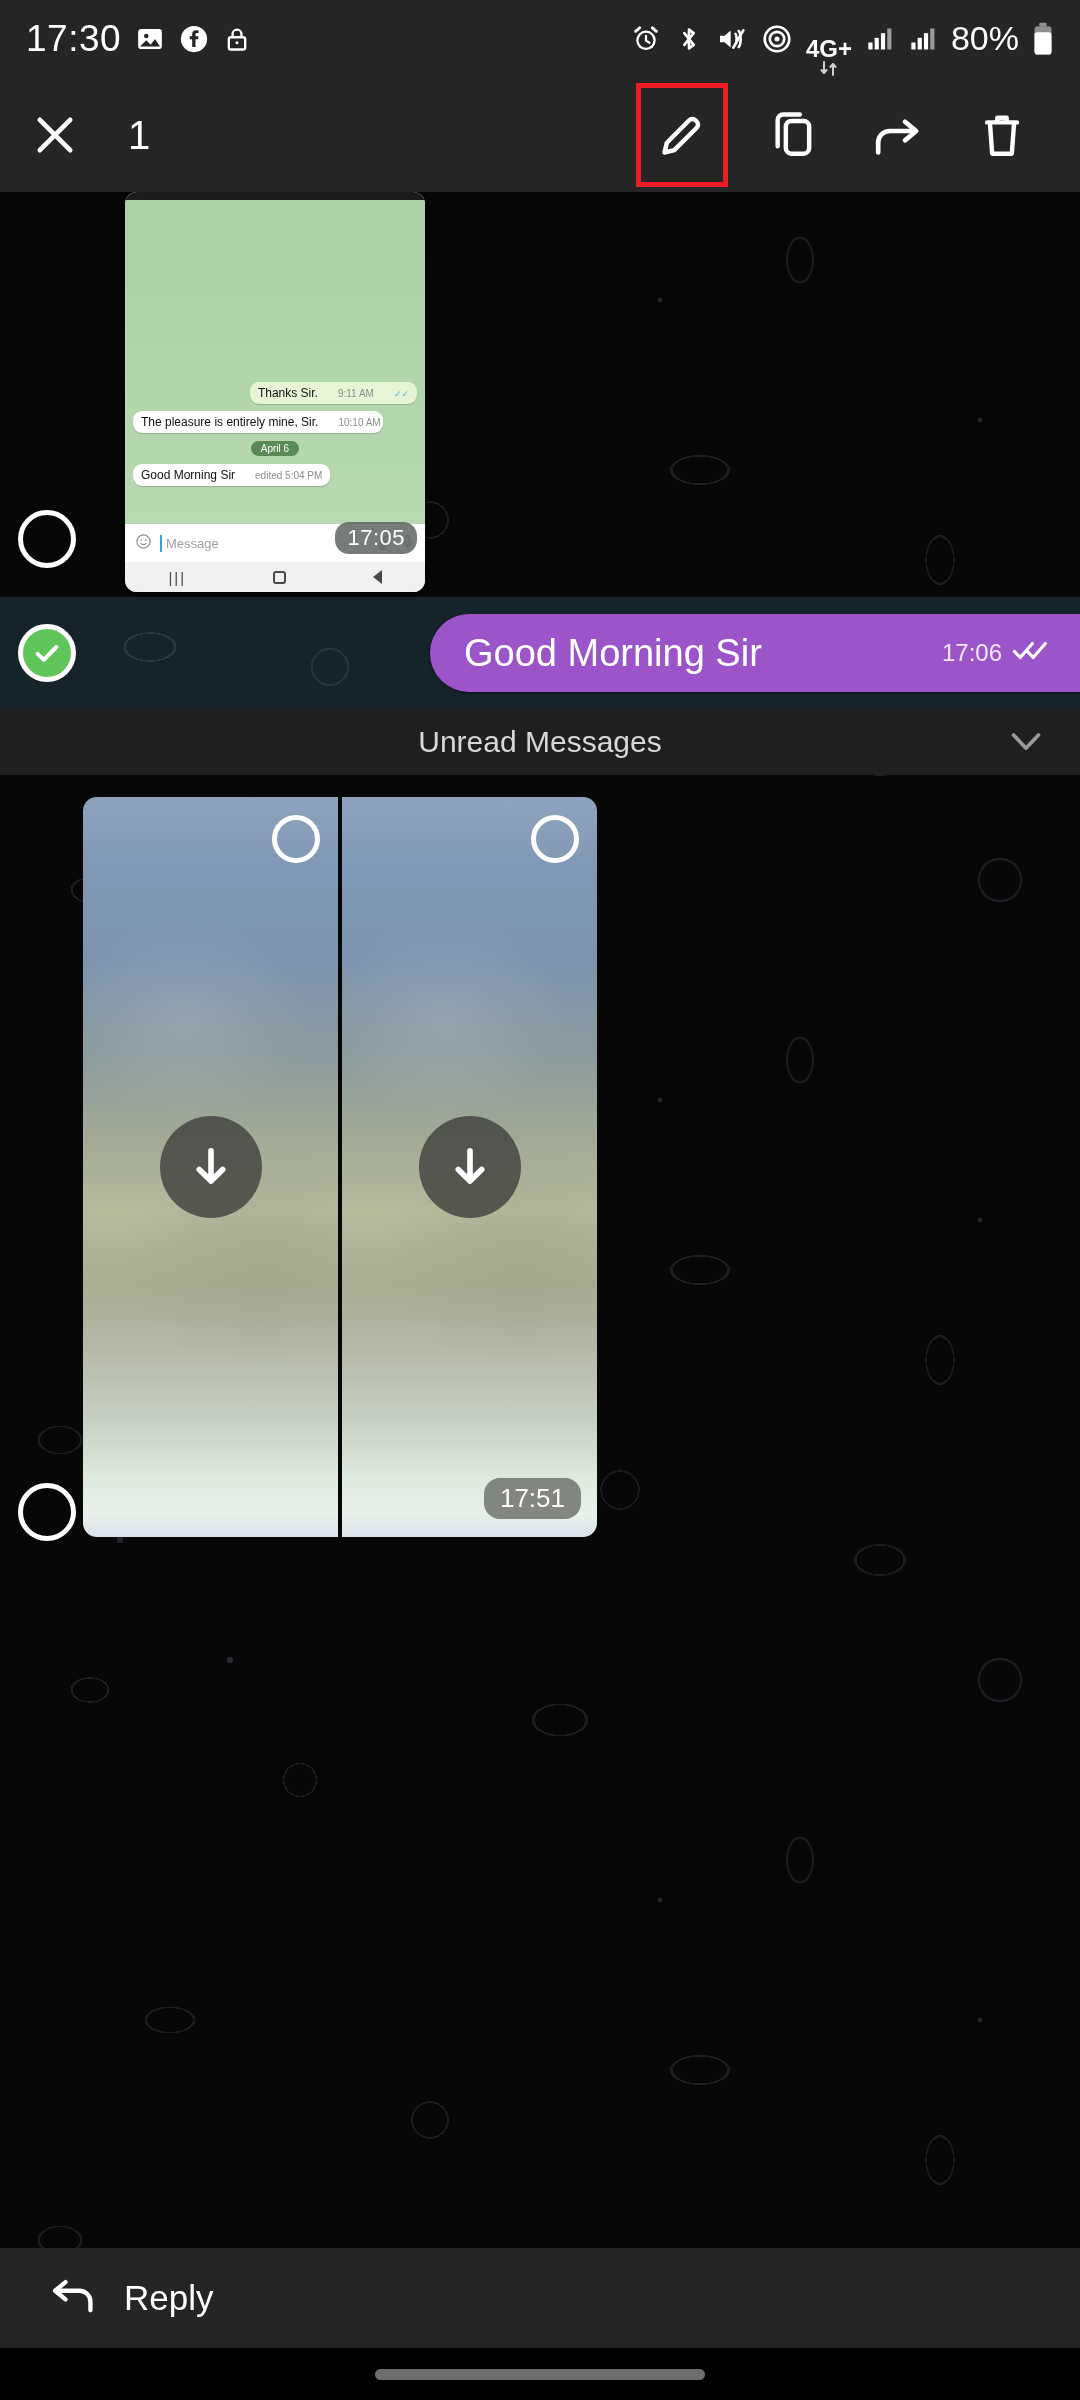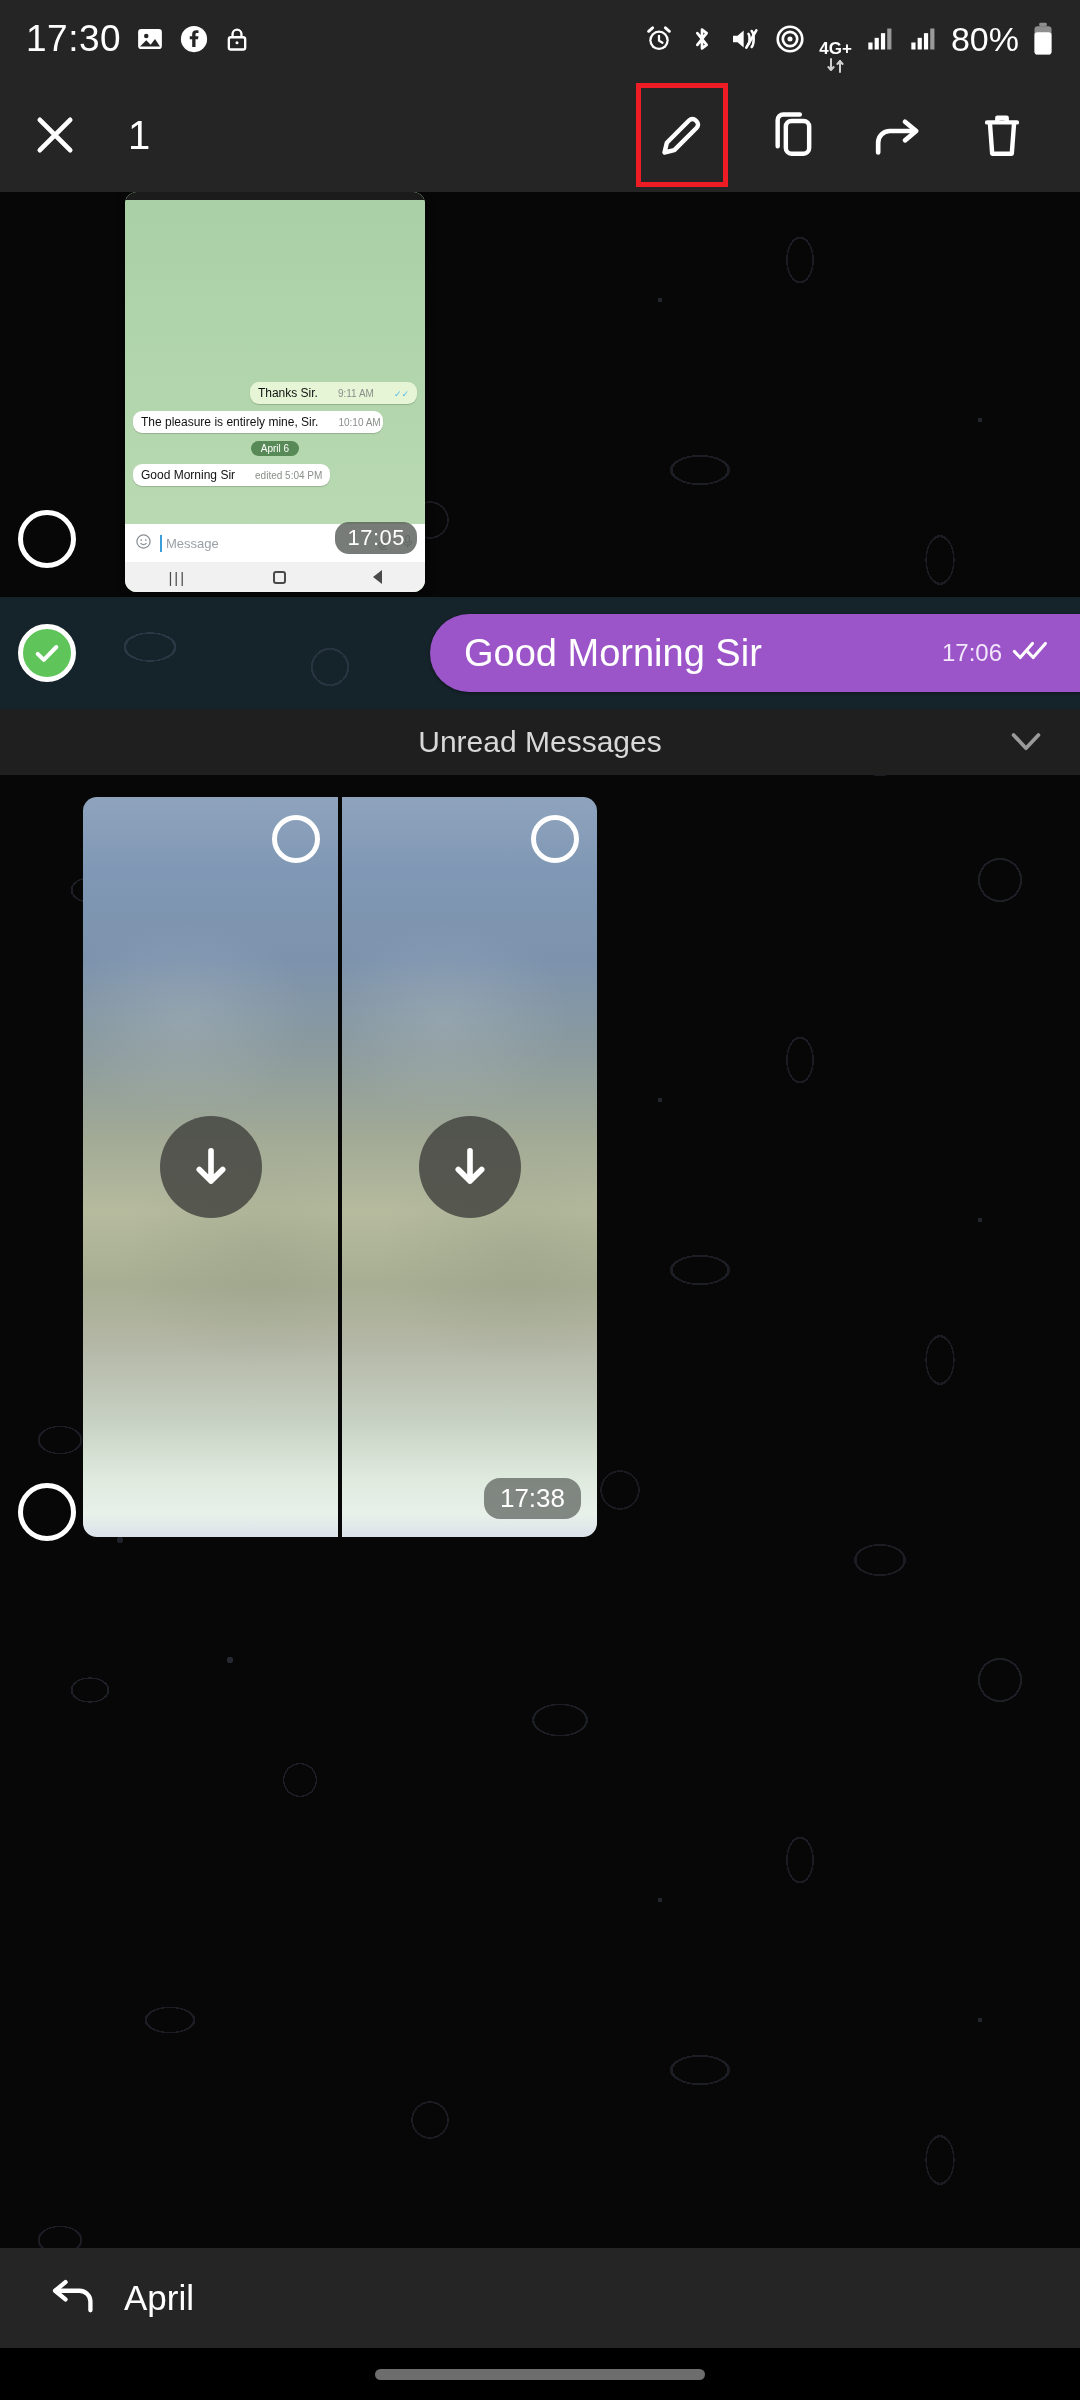--- a/index.html
+++ b/index.html
@@ -51,21 +51,21 @@
     background: #252525;
     display: flex; align-items: center; justify-content: space-between;
     padding: 0 26px; z-index: 50;
   }
   .sb-left { display: flex; align-items: center; gap: 14px; }
   .sb-clock { color: #fff; font-size: 37px; letter-spacing: .5px; }
   .sb-right { display: flex; align-items: center; gap: 13px; }
   .sb-ico { display: inline-flex; align-items: center; }
   .sb-batt { color: #fff; font-size: 34px; letter-spacing: 0; }
   .net-label { display: flex; flex-direction: column; align-items: center; line-height: .85; }
-  .net-label b { color: #fff; font-size: 17px; font-weight: 700; margin-top: 38px; }
+  .net-label b { color: #fff; font-size: 24px; font-weight: 700; margin-top: 38px; }
 
   
   .toolbar {
     position: absolute; top: 78px; left: 0; right: 0; height: 114px;
     background: #252525; display: flex; align-items: center; z-index: 50;
   }
   .tb-close { width: 110px; display: flex; justify-content: center; align-items: center; cursor: pointer; }
   .tb-count { color: #fff; font-size: 40px; margin-left: 18px; }
   .tb-spacer { flex: 1; }
   .tb-btn {
@@ -460,37 +460,37 @@
           </div>
         </div>
 
         <div class="thumb right">
           <div class="thumb-check"></div>
           <div class="dl">
             <svg width="52" height="52" viewBox="0 0 24 24">
                 <path d="M12 4.5v14M12 18.5l-5.4-5.4M12 18.5l5.4-5.4" fill="none" stroke="#fff" stroke-width="2.6" stroke-linecap="round" stroke-linejoin="round"></path>
               </svg>
           </div>
-          <div class="media-time">17:38</div>
+          <div class="media-time">17:51</div>
         </div>
 
       </div>
     </div>
 
   </div>
 
   <div class="actionbar">
     <div class="act reply">
       <span>
         <svg width="52" height="52" viewBox="0 0 24 24">
             <path d="M20.5 19.5v-4a5 5 0 00-5-5H4.5" fill="none" stroke="#fff" stroke-width="2" stroke-linecap="round"></path>
             <path d="M9 6.5l-4.8 4L9 14.5" fill="none" stroke="#fff" stroke-width="2" stroke-linecap="round" stroke-linejoin="round"></path>
           </svg>
       </span>
-      <span>April</span>
+      <span>Reply</span>
     </div>
   </div>
 
   <div class="gesturebar">
     <div class="gesture-pill"></div>
   </div>
 
 </div>
 
 </body></html>

